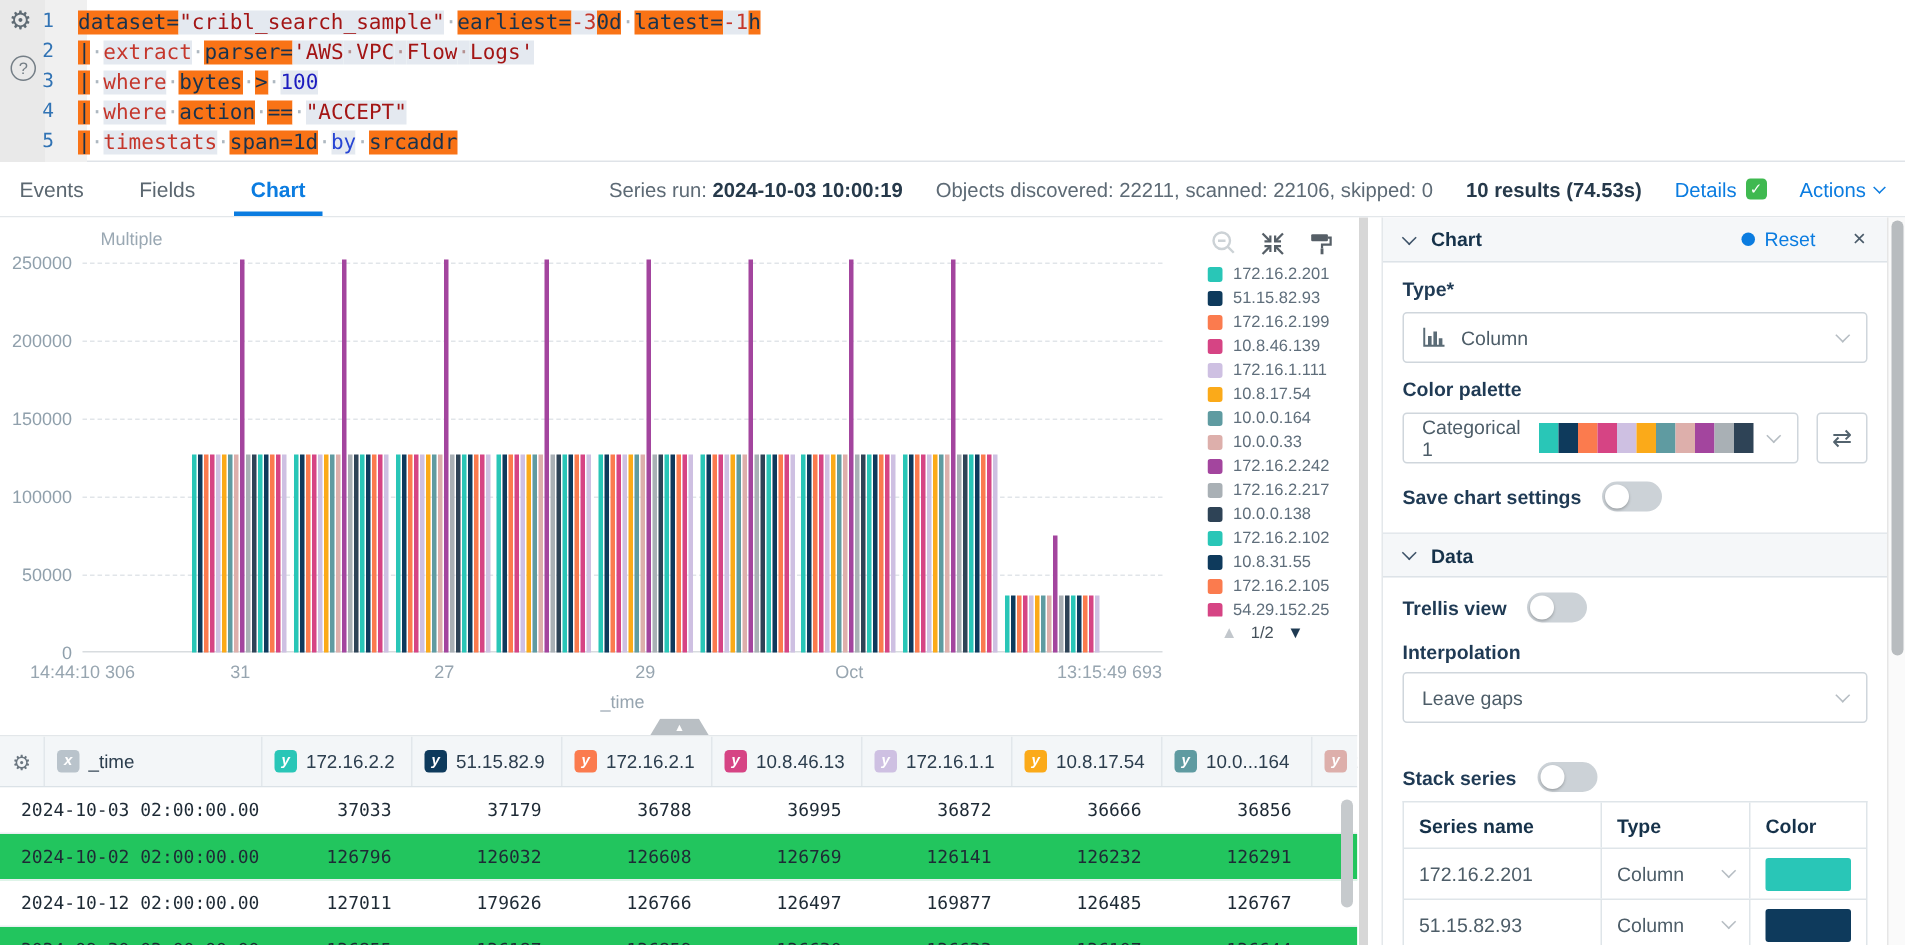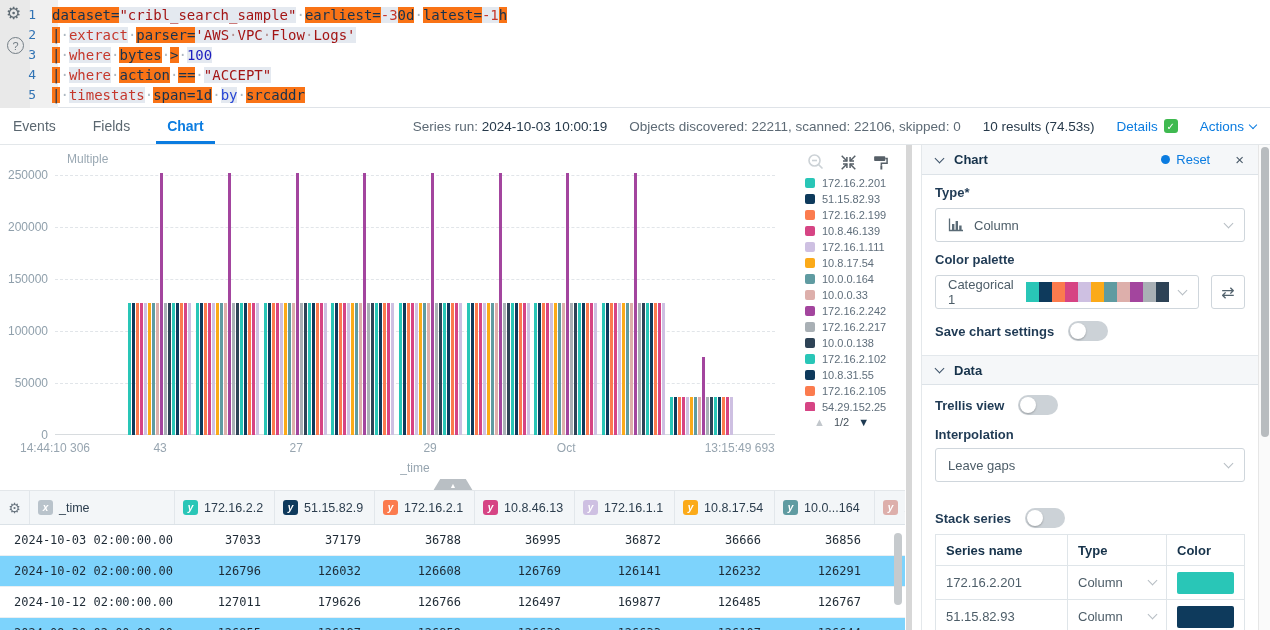--- a/index.html
+++ b/index.html
@@ -25,21 +25,21 @@
 .tk-w{color:#aeb8c1;background:#fff}
 .tk-sd{color:#b49090;background:#e4e9f0}
 
 
 .tabbar{position:absolute;left:0;top:108px;width:1270px;height:37px;border-bottom:1px solid #e3e7ea;display:flex;align-items:stretch;background:#fff}
 .tabs{display:flex;align-items:stretch;padding-left:2px}
 .tab{position:relative;display:flex;align-items:center;padding:0 11px;margin-right:15px;font-size:14px;color:#5b6770;cursor:pointer}
 .tab.active{color:#0b7ce0;font-weight:700}
 .tab.active::after{content:"";position:absolute;left:0;right:0;bottom:0;height:3px;background:#0b7ce0}
 .sb{margin-left:auto;display:flex;align-items:center;gap:22px;padding-right:14px;font-size:13.5px;color:#5d6a75}
-.sb b{color:#26394a;font-weight:400}
+.sb b{color:#26394a;font-weight:700}
 .lnk{color:#0b7ce0;cursor:pointer;display:flex;align-items:center;gap:6px}
 .chk{display:inline-flex;width:14px;height:14px;background:#3fb950;border-radius:3px;color:#fff;font-size:10px;align-items:center;justify-content:center}
 .chev{display:inline-block;width:6px;height:6px;border-right:1.5px solid currentColor;border-bottom:1.5px solid currentColor;transform:rotate(45deg);margin-top:-3px}
 
 
 .chart-region{position:absolute;left:0;top:145px;width:905px;height:345px;background:#fff}
 .ctools{position:absolute;top:8px;right:16px;display:flex;gap:15px;align-items:center}
 .ctools .ic{cursor:pointer;display:flex}
 .multiple-lbl{position:absolute;left:67px;top:7px;font-size:12px;color:#9aa8b3}
 .plot{position:absolute;left:55px;top:27px;width:720px;height:263px}
@@ -66,21 +66,21 @@
 .rtable{position:absolute;left:0;top:490px;width:905px;height:140px;border-top:1px solid #e3e7ea;overflow:hidden;background:#fff}
 .thead{display:flex;height:34px;background:#f3f6f8;border-bottom:1px solid #dbe2e7}
 .th-gear{width:30px;flex:none;display:flex;align-items:center;justify-content:center;color:#6a7680;font-size:14px;border-right:1px solid #e2e7eb;cursor:pointer}
 .th{display:flex;align-items:center;gap:6px;border-right:1px solid #e2e7eb;padding:0 8px;font-size:12.5px;color:#2c3e4e;overflow:hidden;white-space:nowrap;flex:none;cursor:pointer}
 .th-time{width:145px}
 .th-col{width:100px}
 .th-last{flex:1;border-right:none}
 .badge{width:15px;height:15px;border-radius:3px;color:#fff;font-size:10px;font-weight:700;font-style:italic;display:flex;align-items:center;justify-content:center;flex:none}
 .trows{font-family:"DejaVu Sans Mono",monospace}
 .trow{display:flex;height:31px;border-bottom:1px solid #eaeff2;font-size:12px;color:#1e2a35;background:#fff}
-.trow.alt{background:#7dd3fc}
+.trow.alt{background:#22c55e}
 .td{flex:none;display:flex;align-items:center;white-space:nowrap}
 .td.time{width:175px;padding-left:14px}
 .td.num{width:100px;justify-content:flex-end;padding-right:14px}
 .tscroll{position:absolute;right:3px;top:42px;width:8px;height:72px;background:#c6cacd;border-radius:4px;cursor:pointer}
 
 
 .vgutter{position:absolute;left:905px;top:145px;width:16px;height:485px;background:#fff;cursor:col-resize}
 .vgutter::before{content:"";position:absolute;left:1px;top:0;width:6px;height:100%;background:#d7d7d7}
 
 
@@ -370,21 +370,21 @@
           <div class="bar" style="height: 38px; background: rgb(46, 67, 86);"></div>
           <div class="bar" style="height: 38px; background: rgb(41, 198, 183);"></div>
           <div class="bar" style="height: 38px; background: rgb(14, 58, 92);"></div>
           <div class="bar" style="height: 38px; background: rgb(251, 123, 78);"></div>
           <div class="bar" style="height: 38px; background: rgb(214, 68, 132);"></div>
           <div class="bar" style="height: 38px; background: rgb(206, 192, 226);"></div>
         </div>
       </div>
     <div class="x-axis">
         <div class="xtick" style="left: 0px;">14:44:10 306</div>
-        <div class="xtick" style="left: 105.12px;">43</div>
+        <div class="xtick" style="left: 105.12px;">31</div>
         <div class="xtick" style="left: 241.2px;">27</div>
         <div class="xtick" style="left: 375.12px;">29</div>
         <div class="xtick" style="left: 511.2px;">Oct</div>
         <div class="xtick" style="left: 684.72px;">13:15:49 693</div>
       </div>
     <div class="xlabel">_time</div>
 
     <div class="legend">
       <div class="lg-items">
           <div class="lg-item">

